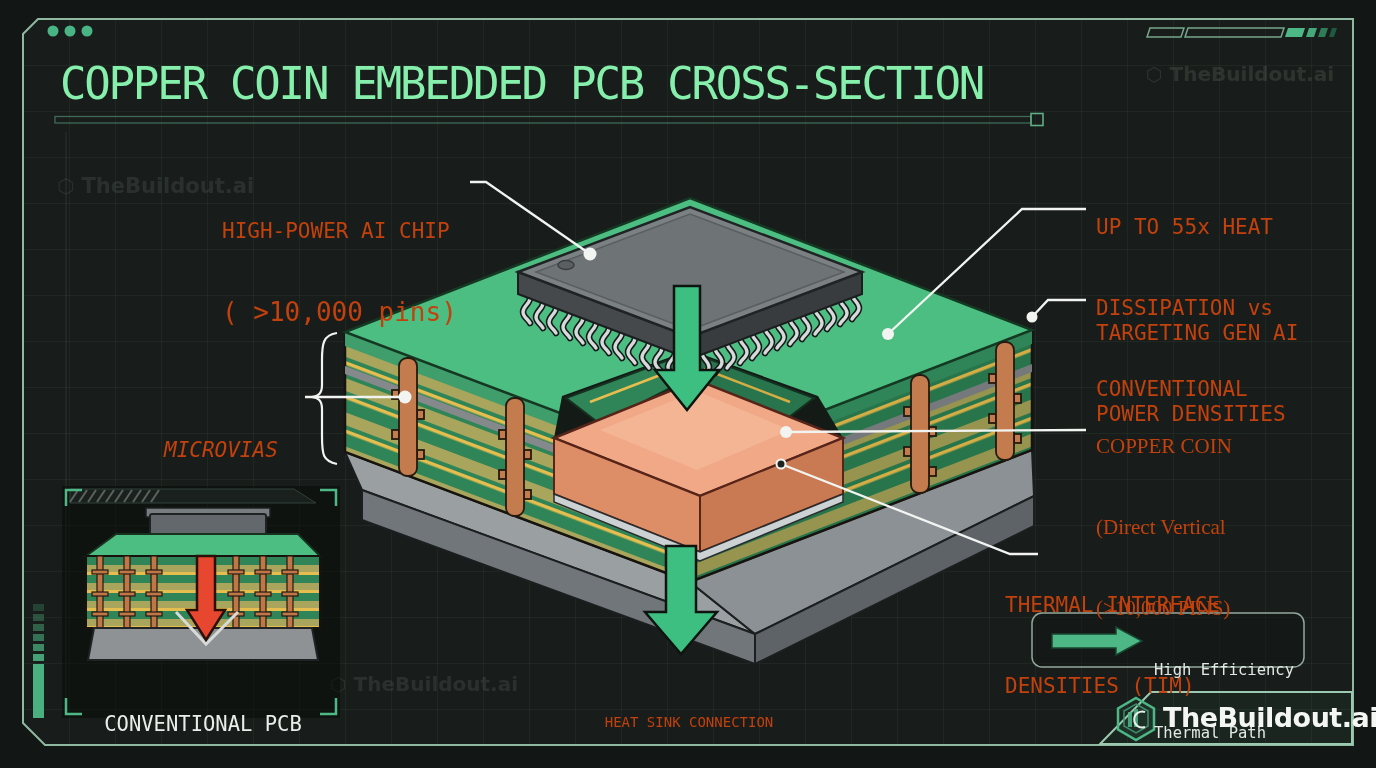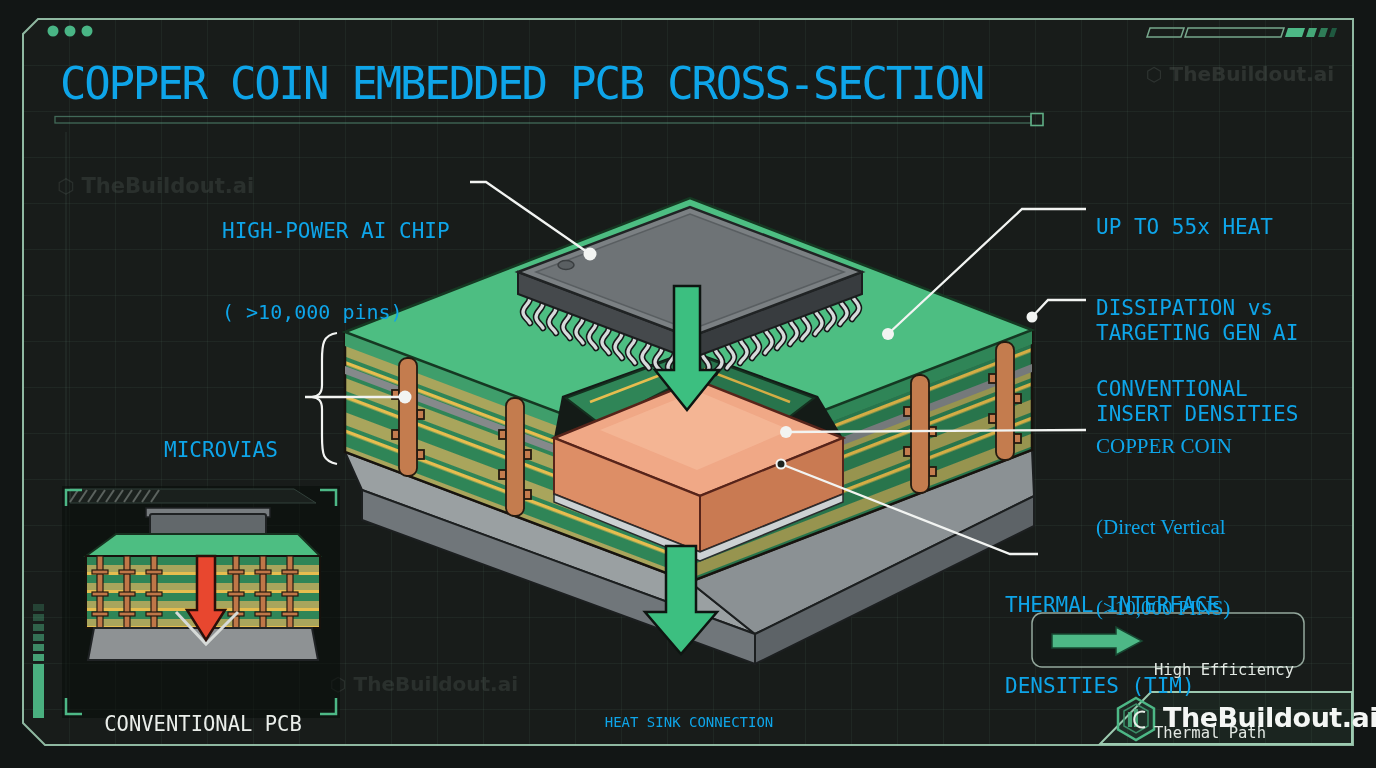--- a/index.html
+++ b/index.html
@@ -5,25 +5,25 @@
   html,body{margin:0;padding:0;background:#0d100f;}
   .stage{position:relative;width:1376px;height:768px;background:#121615;overflow:hidden;
          font-family:"DejaVu Sans Mono","Liberation Mono",monospace;color:#eef2ee;}
   .grid{position:absolute;left:23px;top:19px;width:1331px;height:727px;background-color:#181c1a;
     background-image:linear-gradient(rgba(125,175,150,0.075) 1px,transparent 1px),
                      linear-gradient(90deg,rgba(125,175,150,0.075) 1px,transparent 1px);
     background-size:46px 46px;
     clip-path:polygon(15px 0,100% 0,100% 100%,23px 100%,0 calc(100% - 23px),0 15px);z-index:0;}
   svg.scene{position:absolute;left:0;top:0;z-index:2;}
   .txt{position:absolute;z-index:3;white-space:pre;}
-  .title{left:60px;top:58px;font-size:44px;letter-spacing:-2.2px;color:#0ea5e9;}
-  .label{font-size:21px;line-height:27px;color:#0ea5e9;}
-  .label .sub{font-size:20px;}
+  .title{left:60px;top:58px;font-size:44px;letter-spacing:-2.2px;color:#86efac;}
+  .label{font-size:21px;line-height:27px;color:#c2410c;}
+  .label .sub{font-size:26px;}
   .lab-chip{left:222px;top:164px;}
-  .lab-micro{left:164px;top:383px;}
+  .lab-micro{left:164px;top:383px;font-style:italic;}
   .lab-diss{left:1096px;top:160px;}
   .lab-targ{left:1096px;top:266px;}
   .lab-coin{left:1096px;top:379px;font-family:Liberation Serif, serif;}
   .lab-tim{left:1005px;top:538px;}
   .lab-sink{left:439px;top:655px;width:500px;text-align:center;}
   .inset-cap{left:64px;top:659px;width:278px;text-align:center;font-size:20.5px;line-height:26px;color:#eaeeea;}
   .legend-txt{left:1154px;top:618px;font-size:15.5px;line-height:21px;color:#e2e8e3;}
   .logo-txt{left:1163px;top:702px;font-size:27px;font-weight:700;
             font-family:"DejaVu Sans","Liberation Sans",sans-serif;color:#f4f6f4;letter-spacing:-0.5px;}
   .wm{position:absolute;z-index:1;display:flex;align-items:center;gap:7px;
@@ -349,21 +349,21 @@
   </div>
 
   <div class="txt label lab-diss">
     <div>UP TO 55x HEAT</div>
     <div>DISSIPATION vs</div>
     <div>CONVENTIONAL</div>
   </div>
 
   <div class="txt label lab-targ">
     <div>TARGETING GEN AI</div>
-    <div>INSERT DENSITIES</div>
+    <div>POWER DENSITIES</div>
   </div>
 
   <div class="txt label lab-coin">
     <div>COPPER COIN</div>
     <div>(Direct Vertical</div>
     <div>(&gt;10,000 PINS)</div>
   </div>
 
   <div class="txt label lab-tim">
     <div>THERMAL INTERFACE</div>

